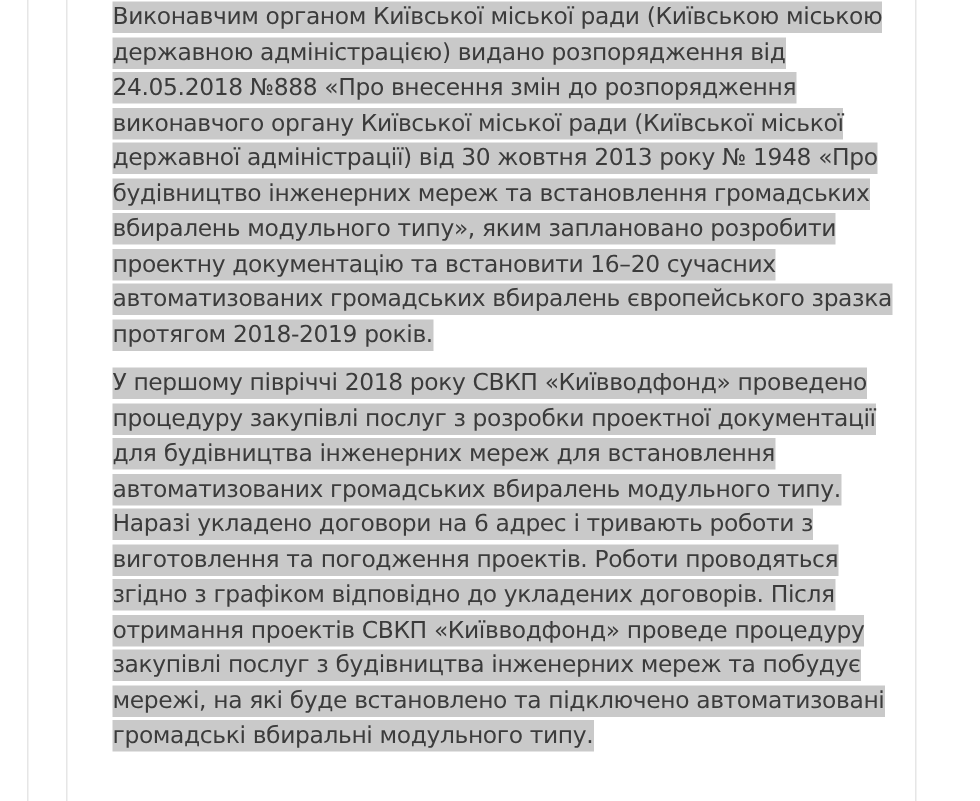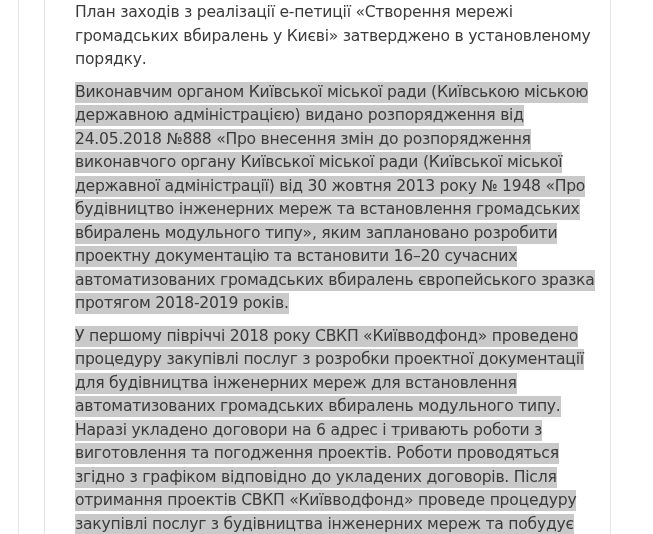--- a/index.html
+++ b/index.html
@@ -13,17 +13,16 @@
   .hl { background:#c9c9c9; -webkit-box-decoration-break:clone; box-decoration-break:clone; padding:1px 0 2px; }
 </style>
 </head>
 <body>
 
 <div class="outer-line" style="left:18px;"></div>
 <div class="outer-line" style="left:44px;"></div>
 <div class="outer-line" style="left:610px;"></div>
 
 <div class="content">
-  <p class="first"><span>План заходів з реалізації е-петиції «Створення мережі громадських вбиралень у Києві» затверджено в установленому порядку.</span></p>
   <p><span class="hl">Виконавчим органом Київської міської ради (Київською міською державною адміністрацією) видано розпорядження від 24.05.2018 №888 «Про внесення змін до розпорядження виконавчого органу Київської міської ради (Київської міської державної адміністрації) від 30 жовтня 2013 року  № 1948 «Про будівництво інженерних мереж та встановлення громадських вбиралень модульного типу», яким заплановано розробити проектну документацію та встановити 16–20 сучасних автоматизованих громадських вбиралень європейського зразка протягом 2018-2019 років.</span></p>
   <p><span class="hl">У першому півріччі 2018 року СВКП «Київводфонд» проведено процедуру закупівлі послуг з розробки проектної документації для будівництва інженерних мереж для встановлення автоматизованих громадських вбиралень модульного типу. Наразі укладено договори на 6 адрес і тривають роботи з виготовлення та погодження проектів. Роботи проводяться згідно з графіком відповідно до укладених договорів. Після отримання проектів СВКП «Київводфонд» проведе процедуру закупівлі послуг з будівництва інженерних мереж та побудує мережі, на які буде встановлено та підключено автоматизовані громадські вбиральні модульного типу.</span></p>
 
 </div>
 
 </body></html>

